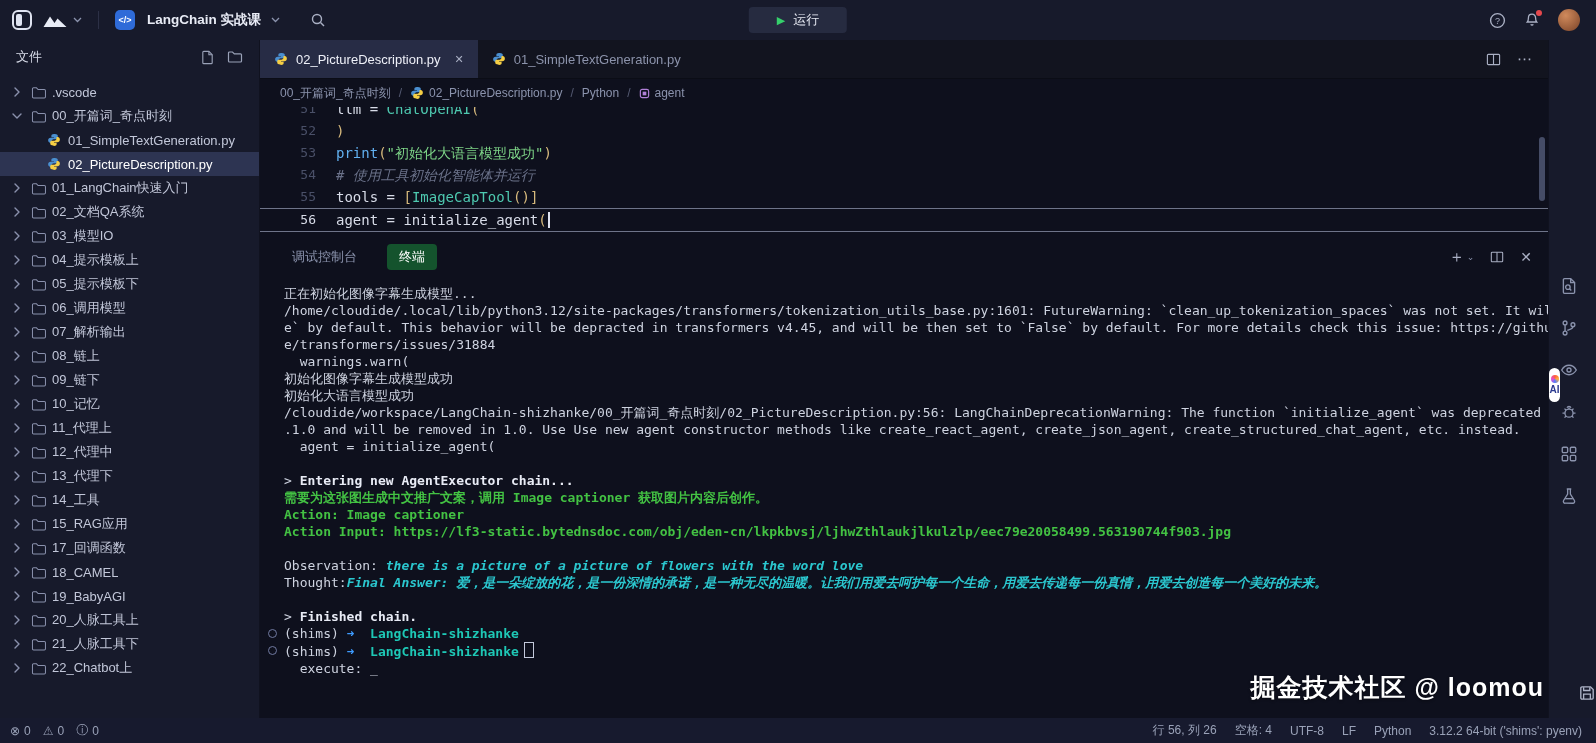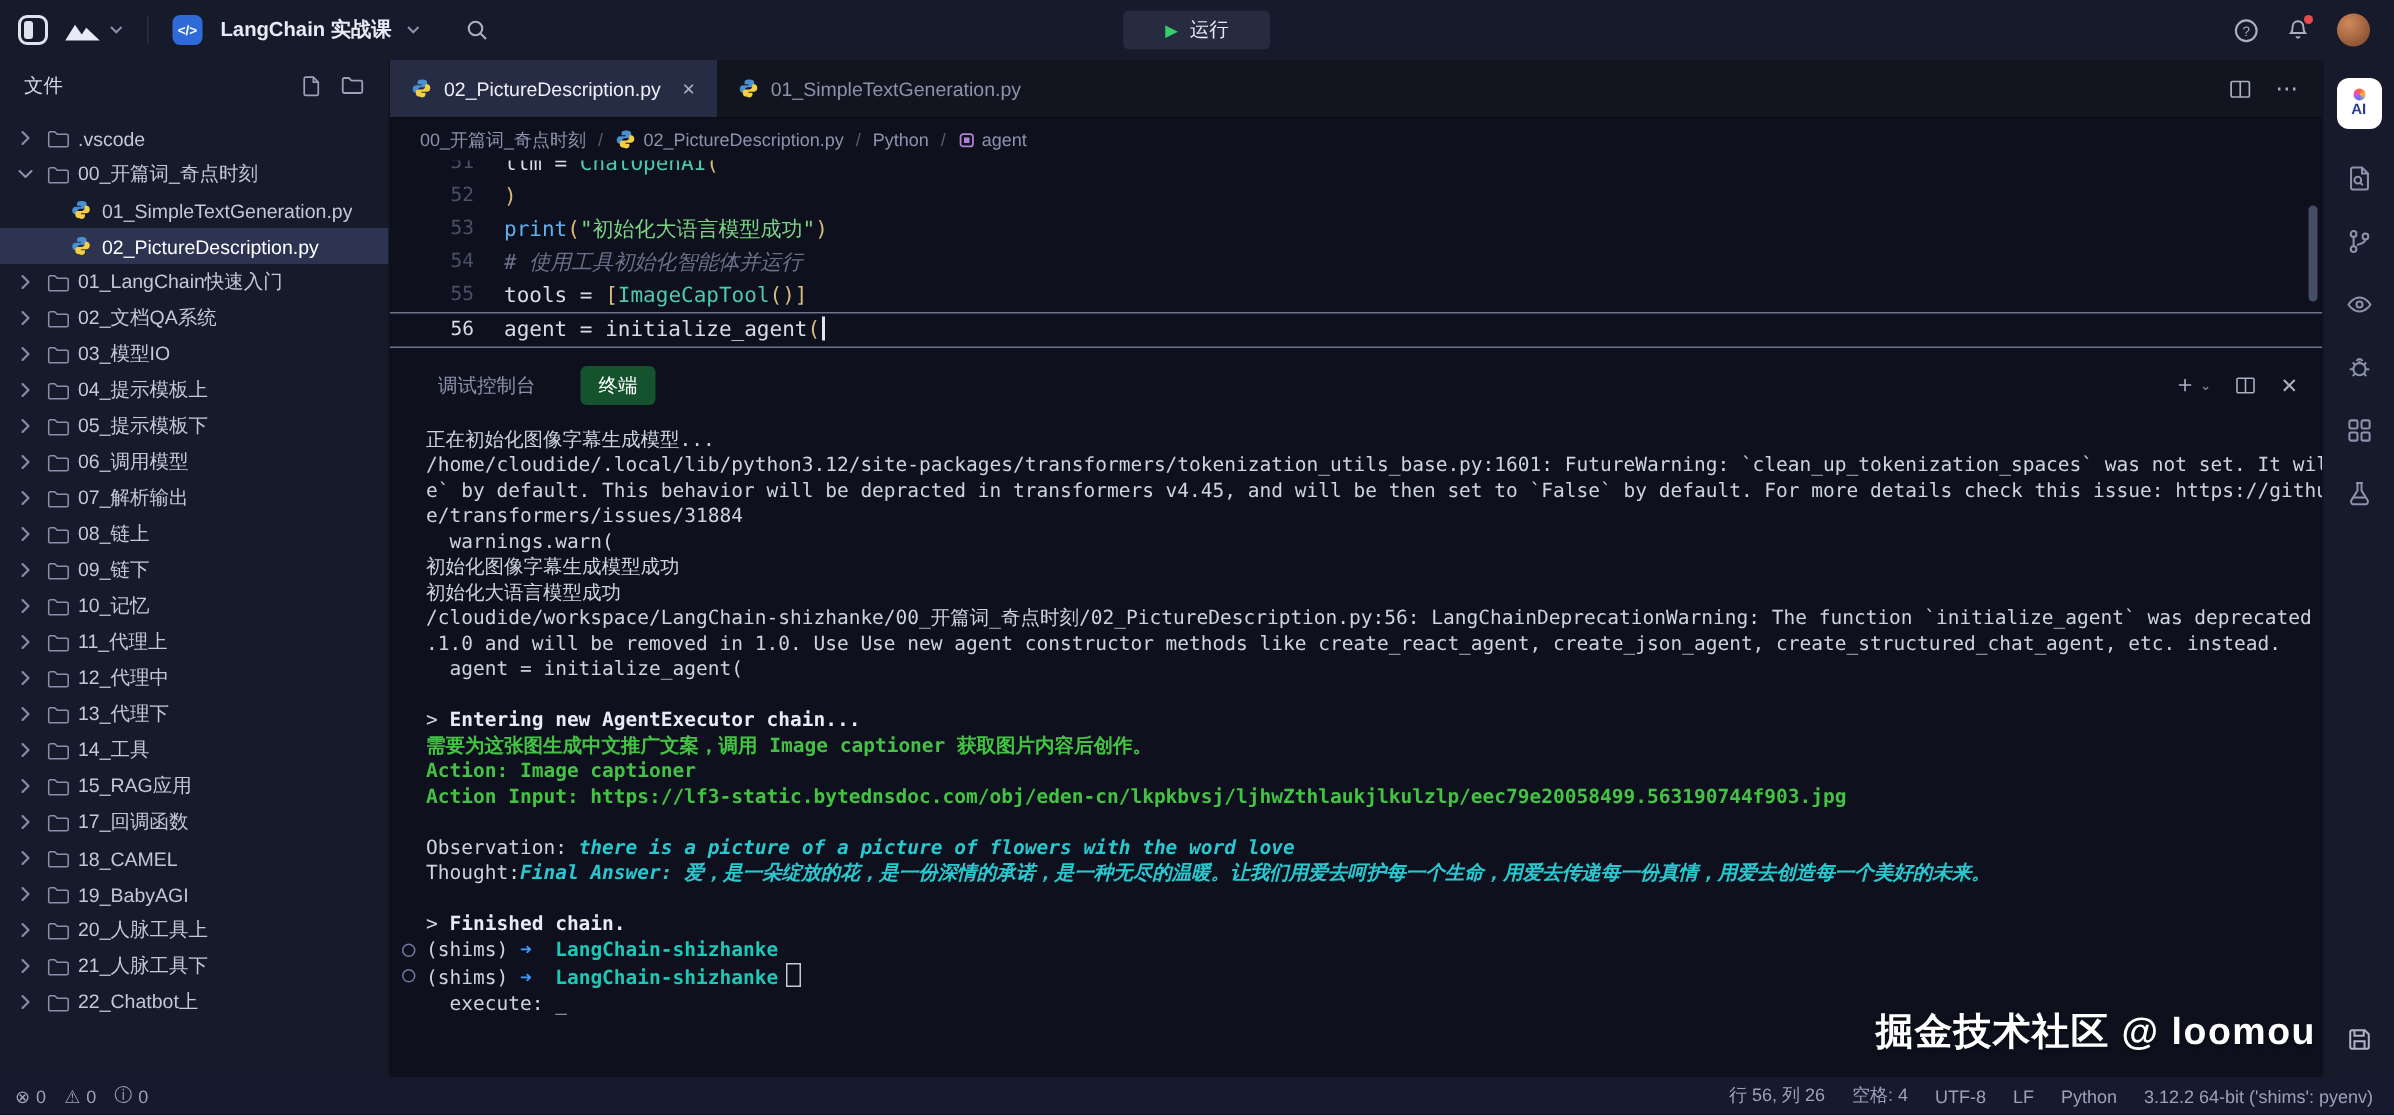--- a/index.html
+++ b/index.html
@@ -41,21 +41,21 @@
         font-size:13px;cursor:pointer;white-space:nowrap;}
   .trow.child{padding-left:46px;}
   .trow.sel{background:#2d3452;color:#fff;}
   .chev{width:12px;display:flex;flex:none;}
   .chev.open svg{transform:rotate(90deg);}
   .ficon{display:flex;width:16px;justify-content:center;flex:none;}
   .tlabel{overflow:hidden;text-overflow:ellipsis;}
 
   
   .rail{position:absolute;right:0;top:40px;bottom:25px;width:48px;background:#171a2b;
-        border-left:1px solid #10121f;display:flex;flex-direction:column;align-items:center;box-sizing:border-box;}
+        border-left:1px solid #10121f;display:flex;flex-direction:row;align-items:center;box-sizing:border-box;}
   .ai-btn{margin-top:12px;width:30px;height:34px;background:#fff;border-radius:8px;display:flex;
           flex-direction:column;align-items:center;justify-content:center;cursor:pointer;}
   .ai-dot{width:8px;height:8px;border-radius:50%;
           background:conic-gradient(#ff5f3c,#ffb03a,#4f7dff,#e44fd0,#ff5f3c);}
   .ai-txt{font-size:10px;font-weight:800;color:#2b3a8f;line-height:10px;margin-top:2px;}
   .rail-icons{margin-top:24px;display:flex;flex-direction:column;gap:24px;align-items:center;}
   .rail-ic{display:flex;cursor:pointer;}
   .rail-bottom{margin-top:auto;margin-bottom:16px;}
 
   

